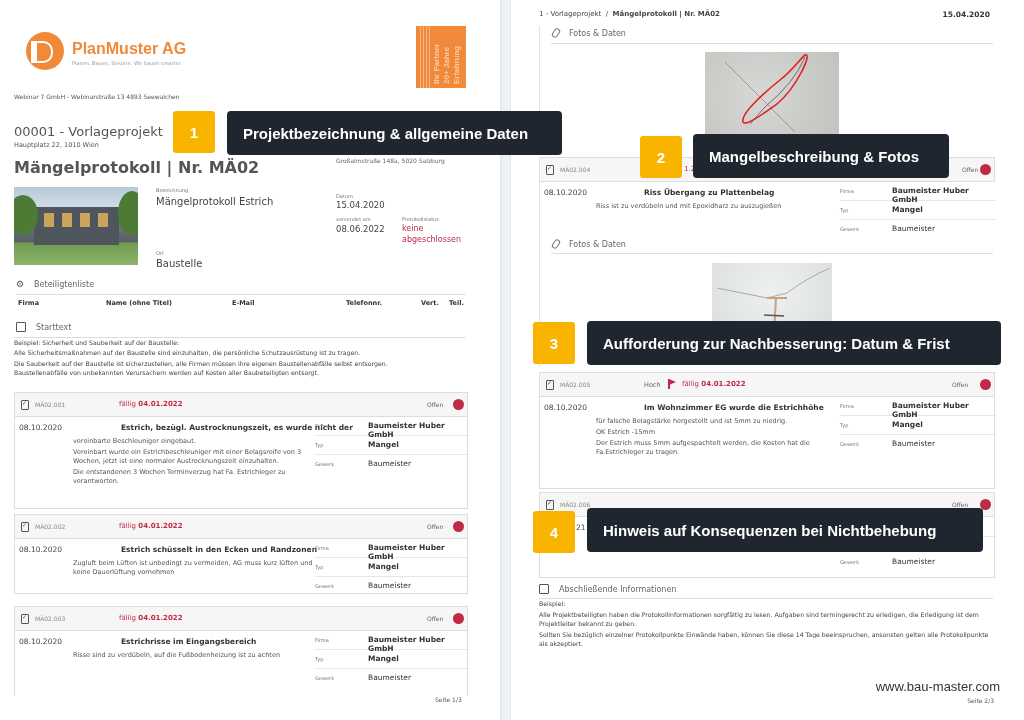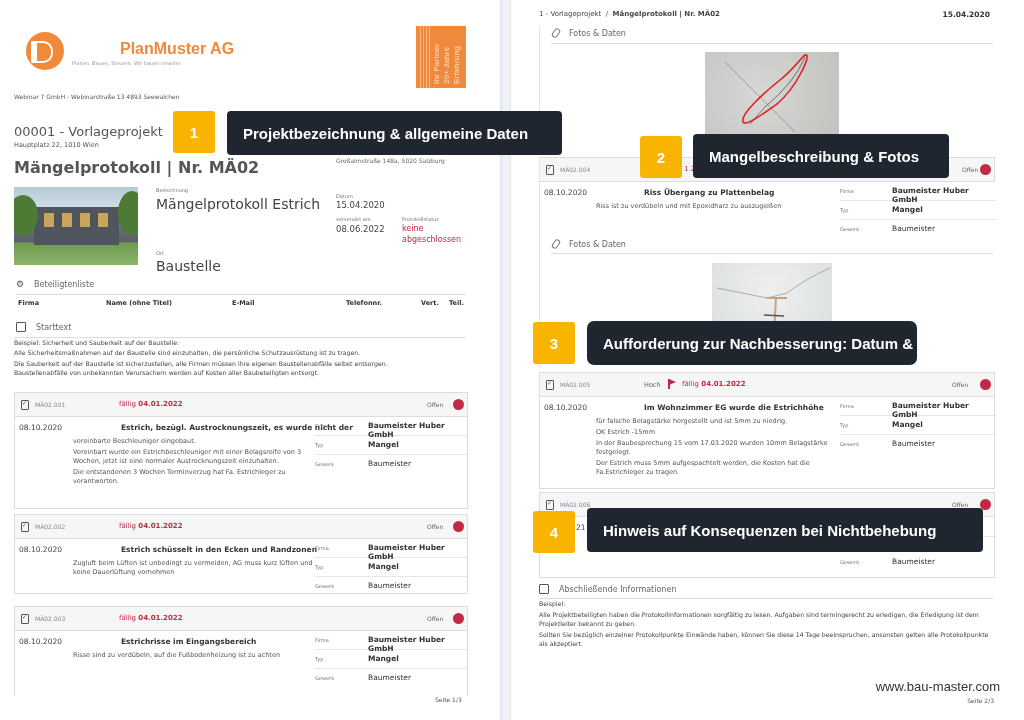--- a/index.html
+++ b/index.html
@@ -22,39 +22,39 @@
     position: absolute; top: 0; background: #fff; height: 720px;
   }
   .page1 { left: 0; width: 500px; box-shadow: 1px 0 3px rgba(0,0,0,0.08); }
   .page2 { left: 510px; width: 514px; border-left: 1px solid #e6e6e6; }
   .abs { position: absolute; }
 
   
   .logo { left: 26px; top: 32px; width: 38px; height: 38px; border-radius: 50%; background: #f08a3a; }
   .logo::before { content: ""; position: absolute; left: 8px; top: 9px; width: 14px; height: 18px; border: 2px solid #fff; border-left-width: 3px; border-radius: 0 10px 10px 0; }
   .logo::after { content: ""; position: absolute; left: 5px; top: 9px; width: 3px; height: 22px; background: #fff; }
-  .brand-name { left: 72px; top: 40px; font-size: 16px; font-weight: bold; color: #f08a3a; font-family: "Liberation Sans", sans-serif; margin-left: 48px; }
+  .brand-name { left: 72px; top: 40px; font-size: 16px; font-weight: bold; color: #f08a3a; font-family: "Liberation Sans", sans-serif; }
   .brand-tag { left: 72px; top: 60px; font-size: 5px; color: #999; }
   .stamp { left: 416px; top: 26px; width: 50px; height: 62px; background: #f08a3a; overflow: hidden; }
   .stamp .stripes { position: absolute; left: 4px; top: 0; width: 10px; height: 62px;
     background: repeating-linear-gradient(90deg, #f8b585 0 1px, transparent 1px 3px); }
   .stamp .stext { position: absolute; left: 16px; top: 58px; transform: rotate(-90deg); transform-origin: left top;
     color: #fbcaa3; font-size: 8px; line-height: 10px; white-space: nowrap; font-family: "Liberation Sans", sans-serif; font-weight: bold; }
   .sender { left: 14px; top: 93px; font-size: 6px; color: #555; }
   .proj-title { left: 14px; top: 124px; font-size: 13px; color: #555; }
   .proj-addr { left: 14px; top: 141px; font-size: 6.5px; color: #555; }
   .client-addr { left: 336px; top: 157px; font-size: 6px; color: #666; }
   .doc-title { left: 14px; top: 158px; font-size: 16px; color: #555; font-weight: bold; }
   .photo-building { left: 14px; top: 187px; width: 124px; height: 78px;
     background: linear-gradient(180deg,#b7c9d8 0%, #d8e3ea 35%, #7a8088 36%, #5a5f66 70%, #6f9b4f 72%, #8db56b 100%); overflow: hidden; }
   .photo-building .bld { position:absolute; left: 20px; top: 20px; width: 85px; height: 38px; background: #4f555d; }
   .photo-building .win { position:absolute; width: 10px; height: 14px; background: #c9a45b; }
   .photo-building .tree { position:absolute; border-radius: 50%; background: #4d7a35; }
   .lbl { font-size: 5px; color: #777; }
-  .val { font-size: 14px; color: #444; }
+  .val { font-size: 10px; color: #444; }
   .val-sm { font-size: 8.5px; color: #444; }
   .red { color: #c02a45; }
 
   .section-head { font-size: 8px; color: #666; display: flex; align-items: center; gap: 10px; }
   .hr { height: 1px; background: #ddd; }
   .th { font-size: 6.5px; color: #333; font-weight: bold; }
   .body-text { font-size: 6.2px; color: #444; line-height: 10px; }
 
   
   .card { position: absolute; border: 1px solid #ddd; background: #fff; }
@@ -337,21 +337,20 @@
       <span class="flag" style="left:128px;"></span>
       <span class="due" style="left:142px;"><span>fällig</span> <b>04.01.2022</b></span>
       <span class="status" style="left:412px;">Offen</span>
       <span class="dot" style="left:440px;"></span>
     </div>
     <div class="card-date">08.10.2020</div>
     <div class="card-title" style="left:56px;top:30px;">Im Wohnzimmer EG wurde die Estrichhöhe</div>
     <div class="card-desc" style="left:56px;top:44px;width:240px;">
       <p>für falsche Belagstärke hergestellt und ist 5mm zu niedrig.</p>
       <p>OK Estrich -15mm</p>
-      <p>In der Baubesprechung 15 vom 17.03.2020 wurden 10mm Belagstärke festgelegt.</p>
       <p>Der Estrich muss 5mm aufgespachtelt werden, die Kosten hat die Fa.Estrichleger zu tragen.</p>
     </div>
     <div class="meta" style="left:300px;top:24px;width:156px;">
       <div class="meta-row">
           <span class="k">Firma</span>
           <span class="v b" style="left:52px;">Baumeister Huber GmbH</span>
         </div>
       <div class="meta-row">
           <span class="k">Typ</span>
           <span class="v b" style="left:52px;">Mangel</span>
@@ -394,16 +393,16 @@
   <div class="abs p2page">Seite 2/3</div>
 </div>
 
 <div class="badge" style="left:173px;top:111px;">1</div>
 <div class="callout" style="left:227px;top:111px;width:335px;">Projektbezeichnung &amp; allgemeine Daten</div>
 
 <div class="badge" style="left:640px;top:136px;">2</div>
 <div class="callout" style="left:693px;top:134px;width:256px;">Mangelbeschreibung &amp; Fotos</div>
 
 <div class="badge" style="left:533px;top:322px;">3</div>
-<div class="callout" style="left:587px;top:321px;width:330px;border-radius:7px;">Aufforderung zur Nachbesserung: Datum &amp; Frist</div>
+<div class="callout" style="left:587px;top:321px;width:414px;">Aufforderung zur Nachbesserung: Datum &amp; Frist</div>
 
 <div class="badge" style="left:533px;top:511px;">4</div>
 <div class="callout" style="left:587px;top:508px;width:396px;">Hinweis auf Konsequenzen bei Nichtbehebung</div>
 
 </body></html>

